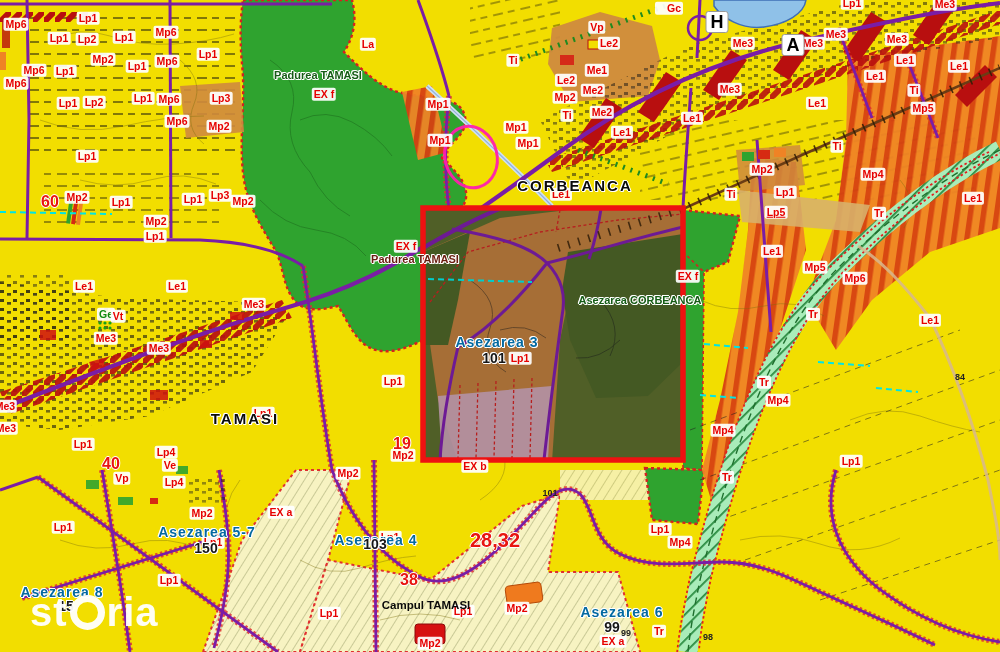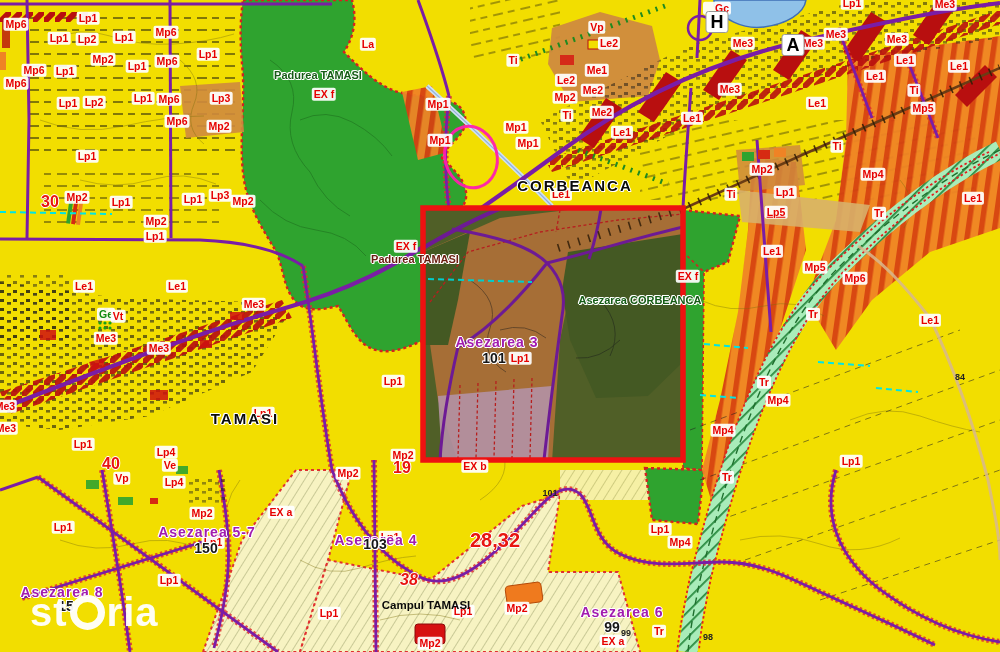--- a/index.html
+++ b/index.html
@@ -5,21 +5,21 @@
   html,body{margin:0;padding:0;background:#222;}
   .stage{position:relative;width:1000px;height:652px;overflow:hidden;font-family:"Liberation Sans",sans-serif;background:#f2de00;}
   .stage svg{position:absolute;left:0;top:0;}
   #labels-layer{position:absolute;left:0;top:0;width:1000px;height:652px;pointer-events:none;}
   .lb{position:absolute;transform:translate(-50%,-50%);white-space:nowrap;line-height:1;}
   .lb-zone{font:bold 10.5px/1 "Liberation Sans",sans-serif;color:#e60000;background:rgba(255,255,255,.93);padding:1px 2px;border-radius:2px;}
   .lb-zoneg{font:bold 10.5px/1 "Liberation Sans",sans-serif;color:#0f8a0f;background:rgba(255,255,255,.93);padding:1px 2px;border-radius:2px;}
   .halo{text-shadow:-1px 0 #fff,1px 0 #fff,0 -1px #fff,0 1px #fff,1px 1px 0 #fff,-1px -1px 0 #fff;}
   .lb-bignum{font:bold 16px/1 "Liberation Sans",sans-serif;color:#e81510;text-shadow:-1px 0 #fff,1px 0 #fff,0 -1px #fff,0 1px #fff;}
   .lb-bignum2{font:bold 20px/1 "Liberation Sans",sans-serif;color:#e81510;text-shadow:-1px 0 #fff,1px 0 #fff,0 -1px #fff,0 1px #fff;}
-  .lb-place{font:bold 14px/1 "Liberation Sans",sans-serif;color:#a21caf;letter-spacing:1px;}
+  .lb-place{font:bold 14px/1 "Liberation Sans",sans-serif;color:#0369a1;letter-spacing:1px;}
   .lb-place-lg{font:bold 15px/1 "Liberation Sans",sans-serif;color:#0a0a0a;letter-spacing:2px;}
   .lb-place2{font:bold 11.5px/1 "Liberation Sans",sans-serif;color:#0a0a0a;}
   .lb-num{font:bold 14px/1 "Liberation Sans",sans-serif;color:#161616;}
   .lb-numsm{font:bold 9px/1 "Liberation Sans",sans-serif;color:#222;}
   .lb-forest{font:bold 11px/1 "Liberation Sans",sans-serif;color:#155c15;}
   .lb-forest2{font:bold 11px/1 "Liberation Sans",sans-serif;color:#6b1d10;}
   .lb-marker{font:bold 18px/1 "Liberation Sans",sans-serif;color:#000;background:#fff;padding:1px 4px;border:1px solid #9a9a9a;border-radius:3px;}
   
   .wm-rea{position:absolute;left:423px;top:250px;width:260px;text-align:center;font:bold 110px/1 "Liberation Sans",sans-serif;letter-spacing:10px;color:rgba(255,255,255,.26);pointer-events:none;}
   .wm-rea-sub{position:absolute;left:552px;top:388px;font:400 26px/1 "Liberation Sans",sans-serif;letter-spacing:24px;color:rgba(255,255,255,.34);pointer-events:none;}
@@ -403,35 +403,35 @@
       <div class="lb lb-zone" style="left: 914px; top: 90px;">Ti</div>
       <div class="lb lb-zone" style="left: 837px; top: 146px;">Ti</div>
       <div class="lb lb-zone" style="left: 731px; top: 194px;">Ti</div>
       <div class="lb lb-zone" style="left: 879px; top: 213px;">Tr</div>
       <div class="lb lb-zone" style="left: 813px; top: 314px;">Tr</div>
       <div class="lb lb-zone" style="left: 764px; top: 382px;">Tr</div>
       <div class="lb lb-zone" style="left: 727px; top: 477px;">Tr</div>
       <div class="lb lb-zone" style="left: 659px; top: 631px;">Tr</div>
       <div class="lb lb-zone" style="left: 597px; top: 27px;">Vp</div>
       <div class="lb lb-zone" style="left: 122px; top: 478px;">Vp</div>
-      <div class="lb lb-zone" style="left: 717px; top: 8px; padding-left: 12px;">Gc</div>
+      <div class="lb lb-zone" style="left: 669px; top: 8px; padding-left: 12px;">Gc</div>
       <div class="lb lb-zone" style="left: 368px; top: 44px;">La</div>
       <div class="lb lb-zoneg" style="left: 106px; top: 314px;">Ge</div>
       <div class="lb lb-zone" style="left: 118px; top: 316px;">Vt</div>
       <div class="lb lb-zone" style="left: 170px; top: 465px;">Ve</div>
       <div class="lb lb-zone" style="left: 324px; top: 94px;">EX f</div>
       <div class="lb lb-zone" style="left: 406px; top: 246px;">EX f</div>
       <div class="lb lb-zone" style="left: 688px; top: 276px;">EX f</div>
       <div class="lb lb-zone" style="left: 281px; top: 512px;">EX a</div>
       <div class="lb lb-zone" style="left: 613px; top: 641px;">EX a</div>
       <div class="lb lb-zone" style="left: 475px; top: 466px;">EX b</div>
-      <div class="lb lb-bignum halo" style="left: 50px; top: 202px;">30</div>
+      <div class="lb lb-bignum halo" style="left: 50px; top: 202px;">60</div>
       <div class="lb lb-bignum halo" style="left: 111px; top: 464px;">40</div>
-      <div class="lb lb-bignum halo" style="left: 402px; top: 468px;">19</div>
-      <div class="lb lb-bignum halo" style="left: 409px; top: 580px; font-style: italic;">38</div>
+      <div class="lb lb-bignum halo" style="left: 402px; top: 444px;">19</div>
+      <div class="lb lb-bignum halo" style="left: 409px; top: 580px;">38</div>
       <div class="lb lb-bignum2 halo" style="left: 495px; top: 540px;">28,32</div>
       <div class="lb lb-place-lg halo" style="left: 575px; top: 185px;">CORBEANCA</div>
       <div class="lb lb-place-lg halo" style="left: 245px; top: 418px;">TAMASI</div>
       <div class="lb lb-place halo" style="left: 497px; top: 342px;">Asezarea 3</div>
       <div class="lb lb-place halo" style="left: 376px; top: 528px; margin-top: 12px;">Asezarea 4</div>
       <div class="lb lb-place halo" style="left: 207px; top: 532px;">Asezarea 5-7</div>
       <div class="lb lb-place halo" style="left: 62px; top: 592px;">Asezarea 8</div>
       <div class="lb lb-place halo" style="left: 622px; top: 612px;">Asezarea 6</div>
       <div class="lb lb-place2" style="left: 426px; top: 606px;">Campul TAMASI</div>
       <div class="lb lb-num halo" style="left: 494px; top: 358px;">101</div>

